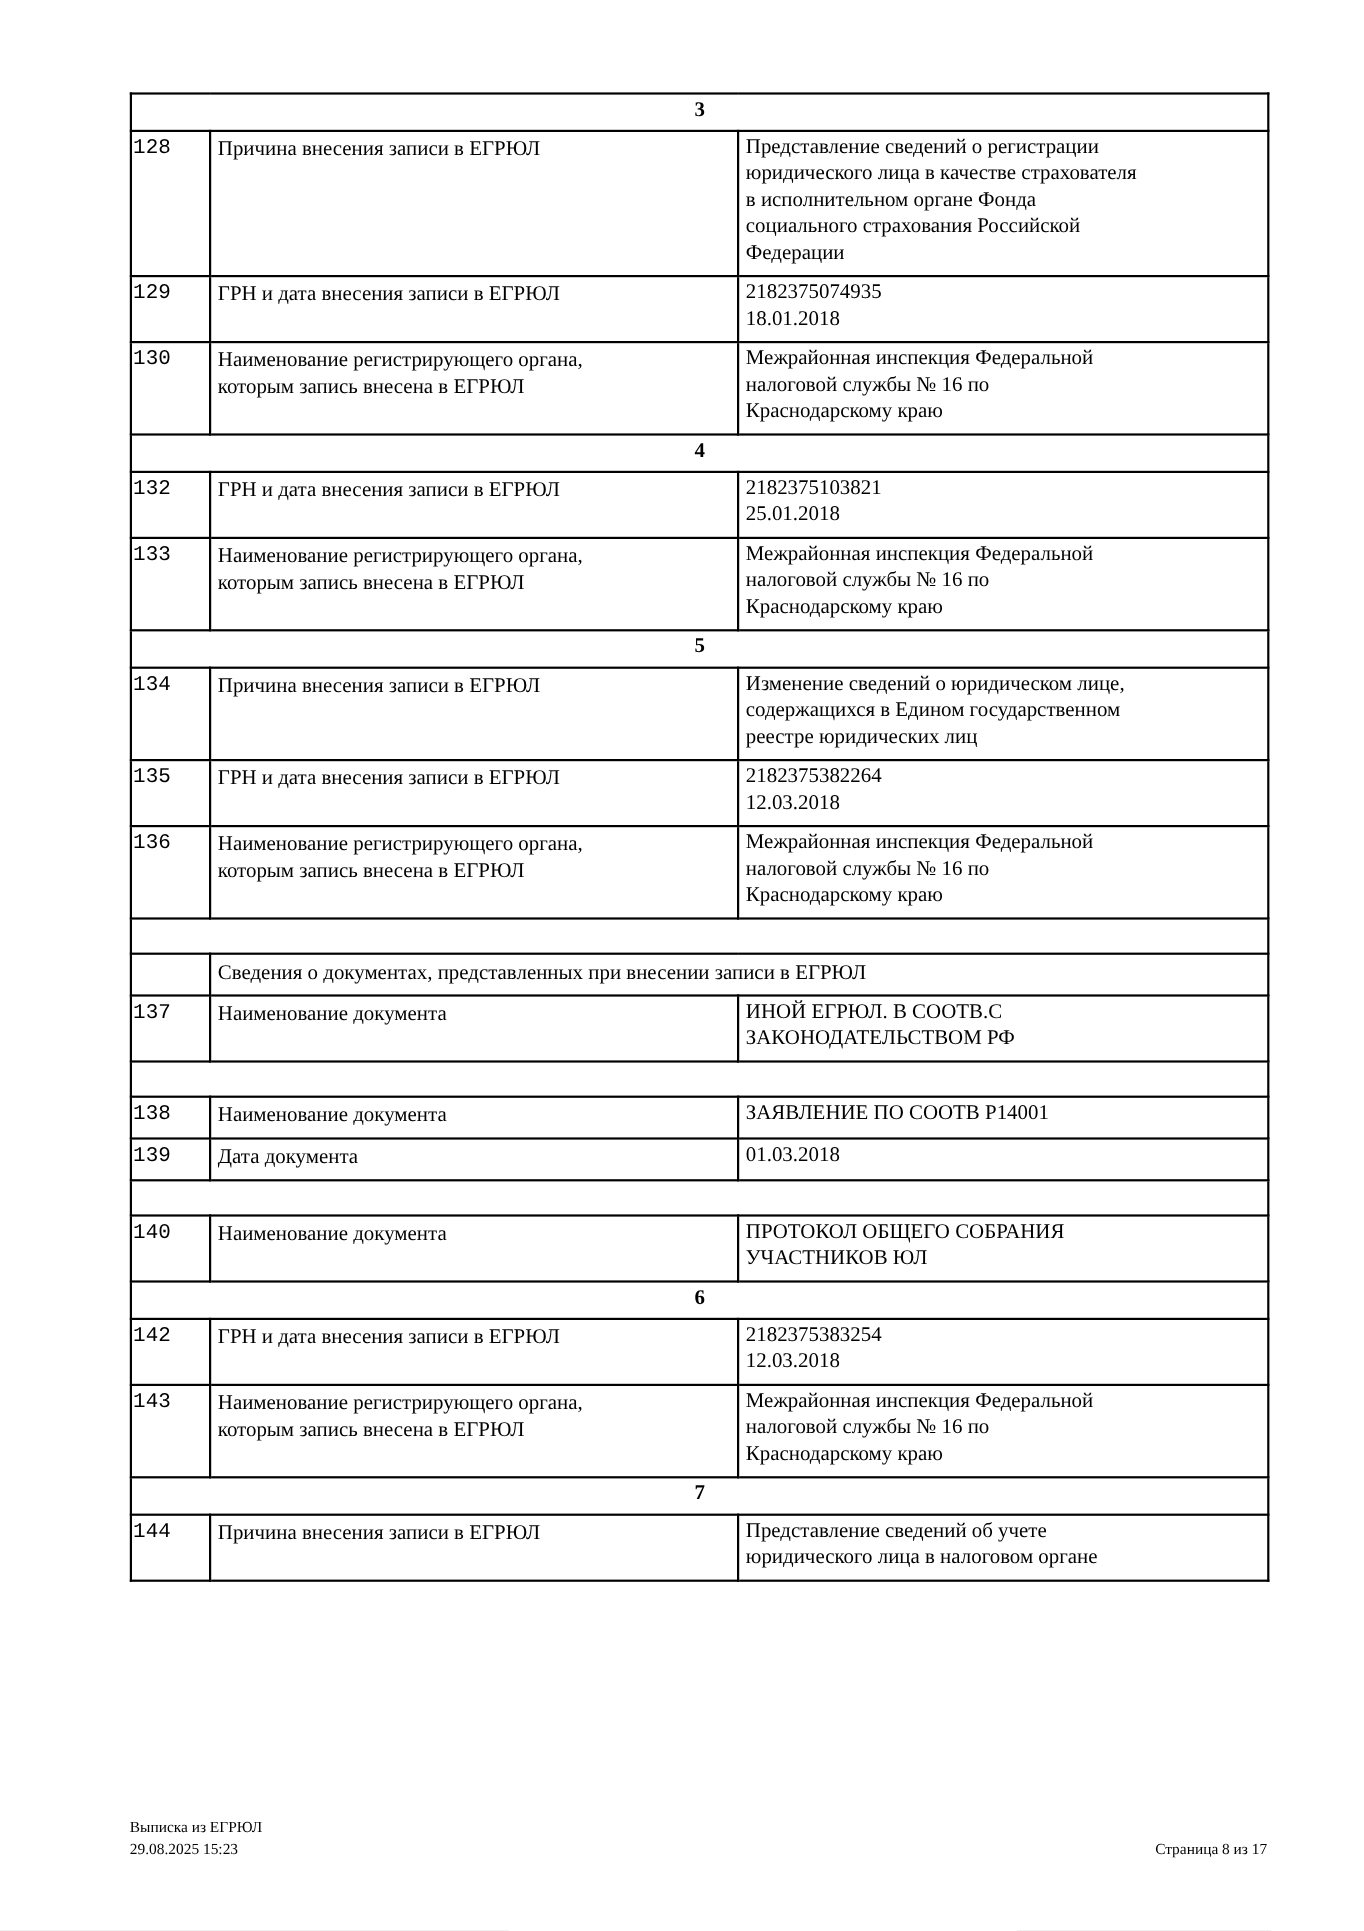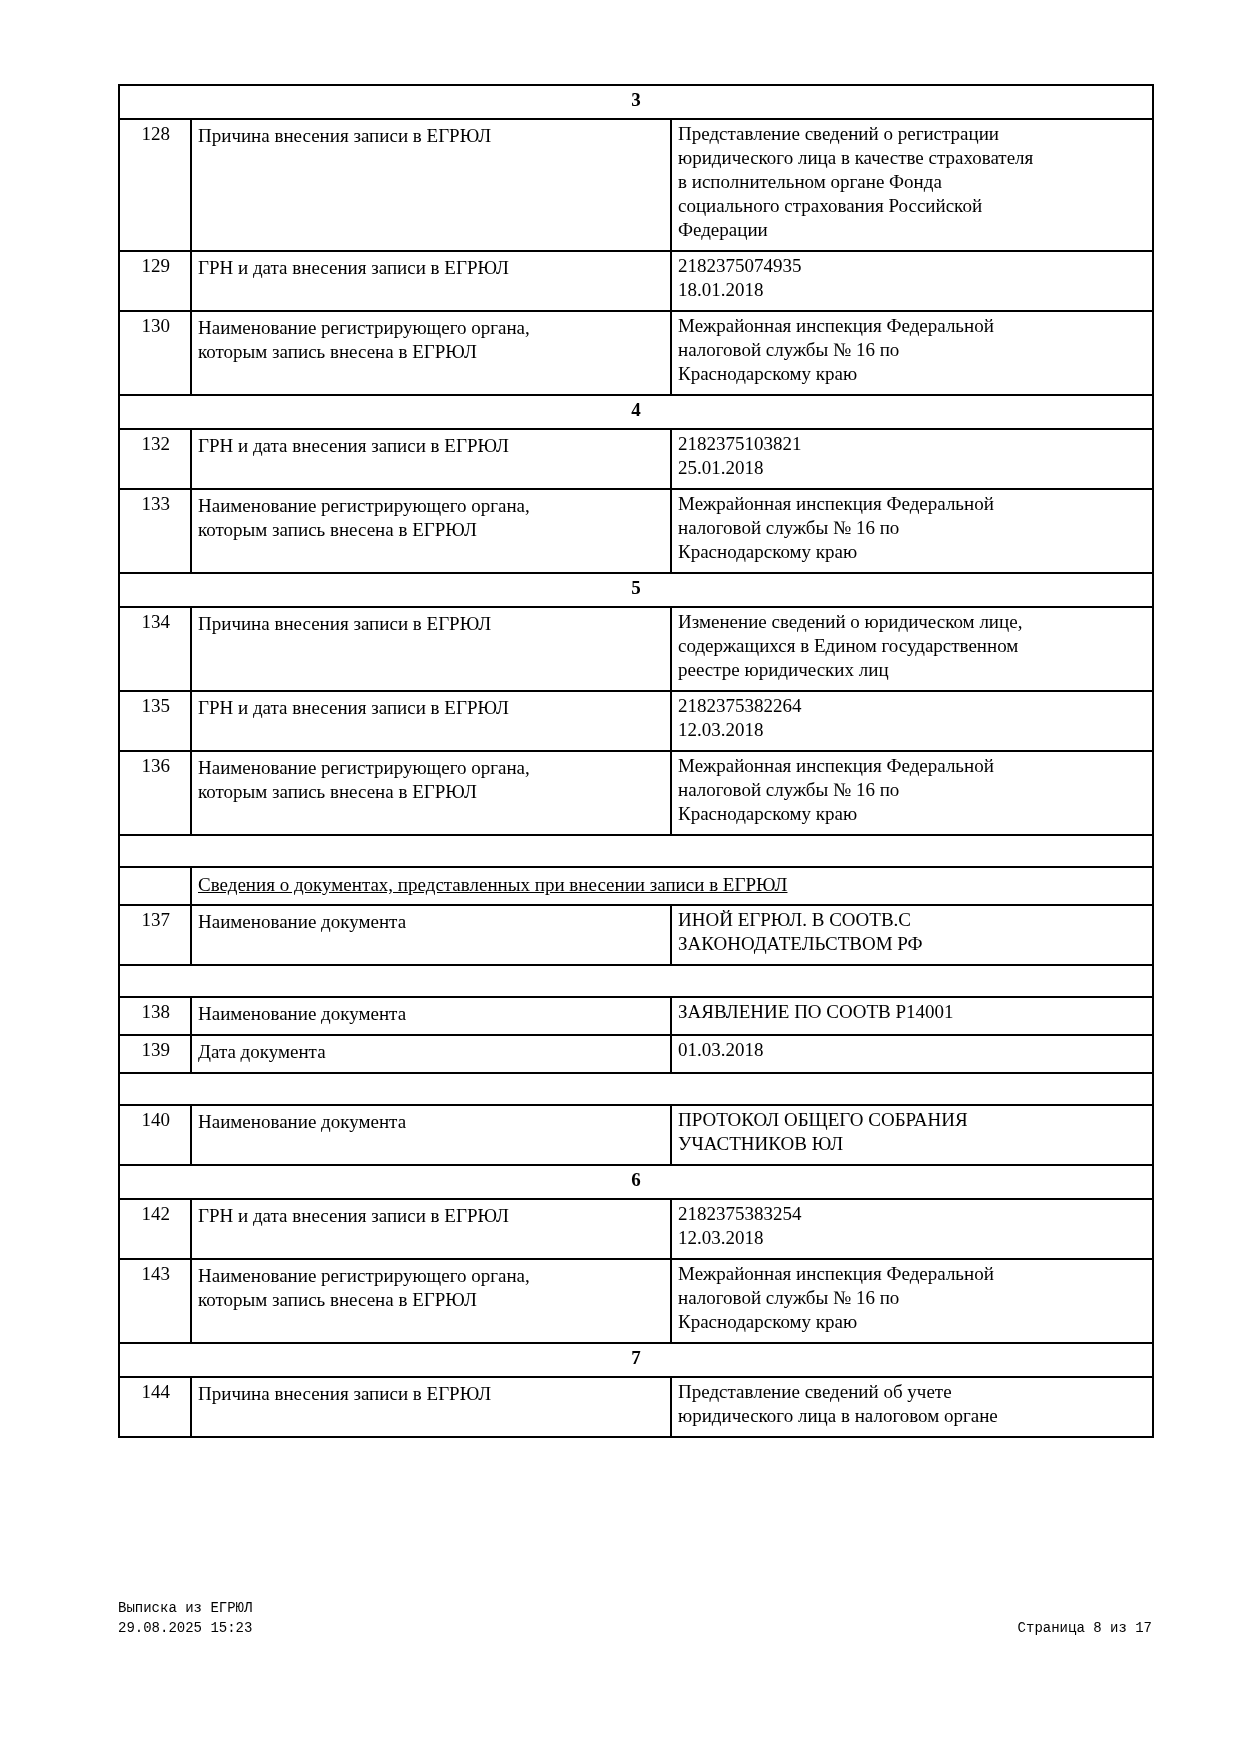--- a/index.html
+++ b/index.html
@@ -18,30 +18,30 @@
     border-collapse:collapse;
     table-layout:fixed;
   }
   table.egrul td {
     border:2px solid #000;
     font-size:19px;
     line-height:24px;
     vertical-align:top;
     word-wrap:break-word;
   }
-  td.num-cell   { text-align:right; padding:2px 20px 4px; }
+  td.num-cell   { text-align:left; padding:2px 1px 4px;font-family:Liberation Mono, monospace; }
   td.label-cell { padding:4px 6px 8px; white-space:pre-line; }
   td.value-cell { padding:2px 6px 8px; white-space:pre-line; }
   td.section-cell { text-align:center; font-weight:bold; padding:2px; height:28px; }
   td.empty-cell   { height:30px; padding:0; }
-  td.subheader-cell { padding:5px 6px 7px; white-space:pre-line;text-decoration:underline; }
+  td.subheader-cell { padding:5px 6px 7px; white-space:pre-line; }
   td.blank-num { padding:2px 4px; }
   .footer {
-    position:absolute; left:118px; top:1598px; width:1034px; height:46px;
-    font-size:14px; line-height:20px;font-family:Liberation Mono, monospace;
+    position:absolute; left:118px; top:1652px; width:1034px; height:46px;
+    font-size:14px; line-height:20px;
   }
   .footer-left  { position:absolute; left:0; top:0; }
   .footer-center{ position:absolute; left:0; right:0; top:20px; text-align:center; }
   .footer-right { position:absolute; right:0; top:20px; text-align:right; }
 </style>
 </head>
 <body>
 
 <div class="page">
 

